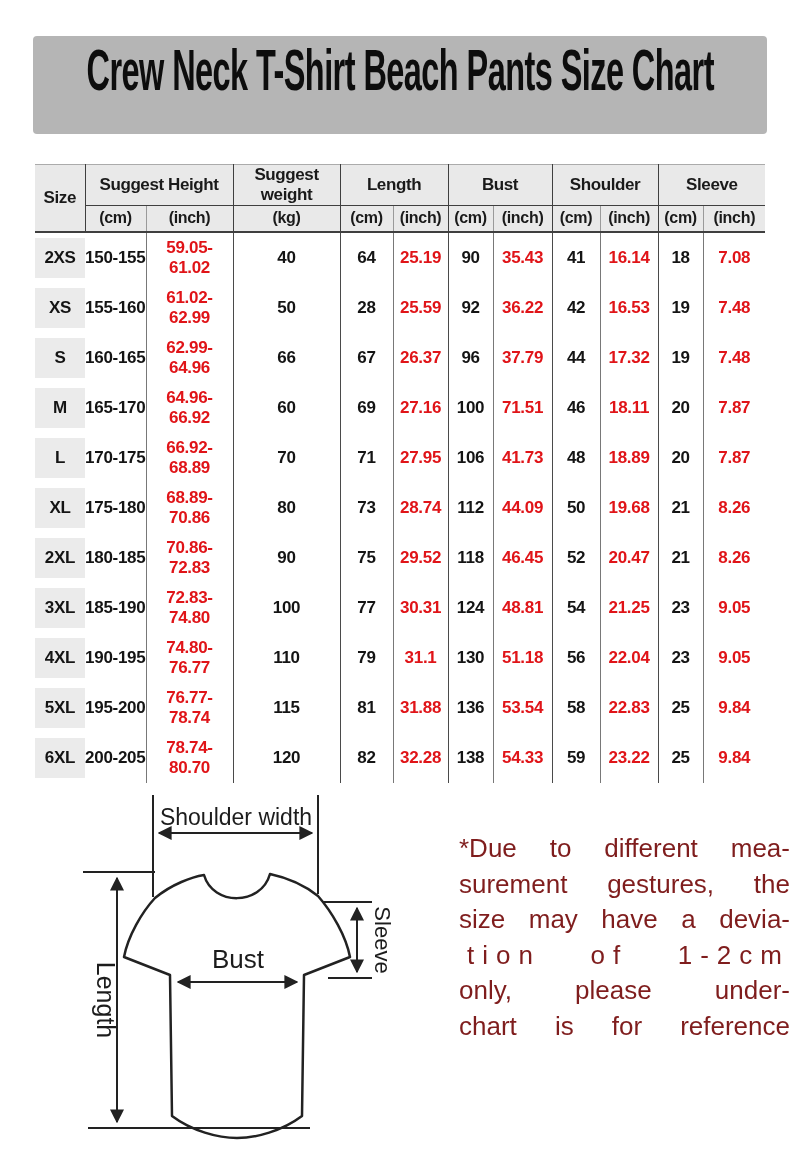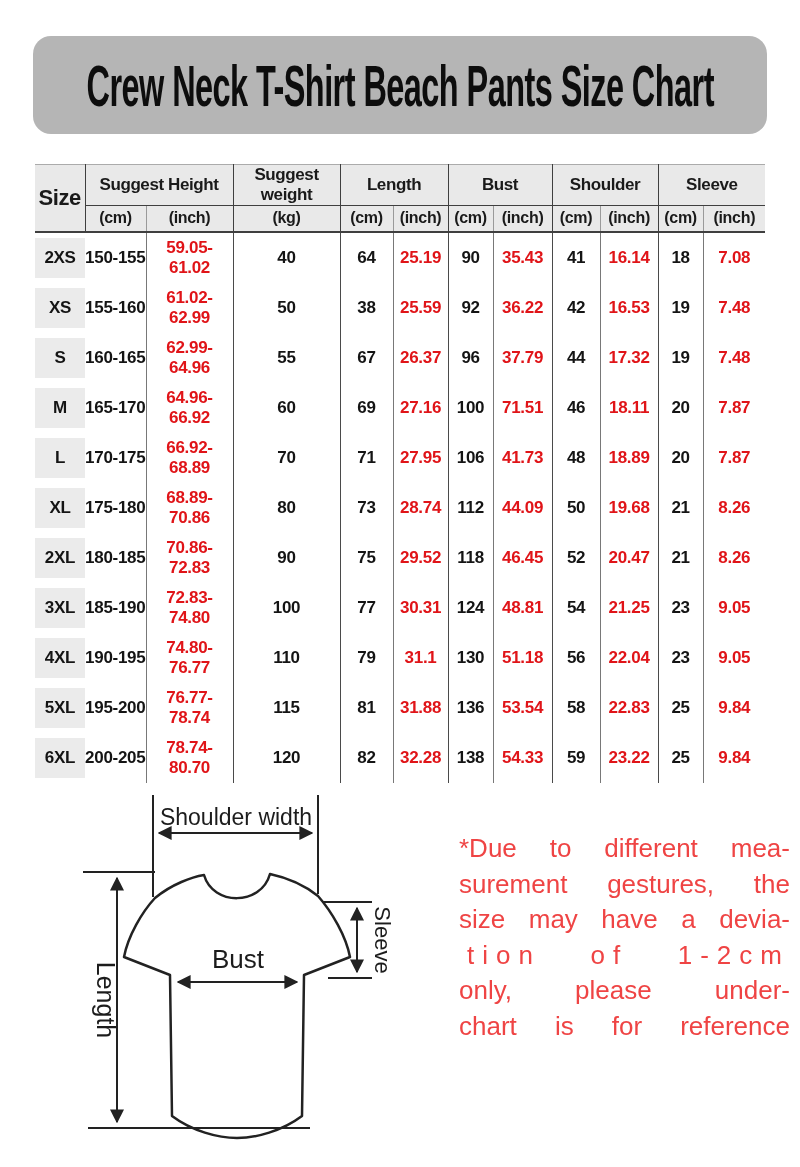--- a/index.html
+++ b/index.html
@@ -4,43 +4,43 @@
 <style>
   html,body { margin:0; padding:0; background:#ffffff; }
   .page {
     position:relative; width:800px; height:1167px; background:#ffffff;
     font-family:"Liberation Sans", sans-serif; overflow:hidden;
   }
 
   
   .banner {
     position:absolute; left:33px; top:36px; width:734px; height:98px;
-    background:#b5b5b5; border-radius:18px;
-    display:flex; align-items:center; justify-content:center;
+    background:#b5b5b5; border-radius:4px;
+    display:flex; justify-content:center;
   }
   .banner .title {
     display:inline-block; white-space:nowrap;
     font-size:58px; font-weight:bold; color:#0d0d0d;
     transform:scaleX(0.56); transform-origin:center; letter-spacing:-1px;
   }
 
   
   table.size-table {
     position:absolute; left:35px; top:164px; width:730px;
     border-collapse:collapse; table-layout:fixed;
     border-top:1px solid #ababab;
   }
   .size-table th, .size-table td { padding:0; text-align:center; vertical-align:middle; }
   .size-table thead th { background:#e9e9e9; color:#1a1a1a; }
   tr.group-row { height:34px; }
   tr.unit-row  { height:26px; }
   .size-table tbody tr { height:50px; }
   .group-row th { font-size:17px; font-weight:bold; letter-spacing:-0.4px; }
   .unit-row th  { font-size:16px; font-weight:bold; letter-spacing:-0.3px; }
-  th.size-head  { font-size:22px; border-bottom:2px solid #3f3f3f; }
+  th.size-head  { font-size:17px; border-bottom:2px solid #3f3f3f; }
   .group-row th.grp { border-left:1.5px solid #3f3f3f; border-bottom:1.5px solid #3f3f3f; }
   .unit-row th.c1 { border-left:1.5px solid #3f3f3f; }
   .unit-row th.c3,.unit-row th.c4,.unit-row th.c6,.unit-row th.c8,.unit-row th.c10 { border-left:1.5px solid #3f3f3f; }
   .unit-row th.c2,.unit-row th.c5,.unit-row th.c7,.unit-row th.c9,.unit-row th.c11 { border-left:1px solid #9a9a9a; }
   .unit-row th { border-bottom:2px solid #3f3f3f; }
   .red { color:#e01418; }
 
   .size-table tbody td {
     font-size:17px; font-weight:bold; letter-spacing:-0.3px; color:#141414;
     background:#ffffff;
@@ -58,21 +58,21 @@
   svg.diagram { position:absolute; left:0; top:785px; }
   .diagram text {
     font-family:"Liberation Sans", sans-serif; fill:#1c1c1c;
   }
   .mline { stroke:#222; stroke-width:2; fill:none; }
   .shirt { stroke:#222; stroke-width:2.5; fill:none; stroke-linejoin:round; stroke-linecap:round; }
 
   
   .note {
     position:absolute; left:459px; top:831px; width:331px;
-    font-size:26px; line-height:35.5px; color:#ef4444;
+    font-size:26px; line-height:35.5px; color:#7f1d1d;
   }
   .note-line { text-align:justify; text-align-last:justify; white-space:normal; }
   .note-line.spread { letter-spacing:8px;margin-left:8px; }
   .note-line.last { text-align-last:left; }
 </style>
 </head>
 <body>
 
 <div class="page">
 
@@ -136,36 +136,36 @@
           <td class="c10">18</td>
           <td class="c11 red">7.08</td>
         </tr>
         <tr>
           <td class="c0">
             <div class="size-box">XS</div>
           </td>
           <td class="c1">155-160</td>
           <td class="c2 red">61.02-62.99</td>
           <td class="c3">50</td>
-          <td class="c4">38</td>
+          <td class="c4">28</td>
           <td class="c5 red">25.59</td>
           <td class="c6">92</td>
           <td class="c7 red">36.22</td>
           <td class="c8">42</td>
           <td class="c9 red">16.53</td>
           <td class="c10">19</td>
           <td class="c11 red">7.48</td>
         </tr>
         <tr>
           <td class="c0">
             <div class="size-box">S</div>
           </td>
           <td class="c1">160-165</td>
           <td class="c2 red">62.99-64.96</td>
-          <td class="c3">55</td>
+          <td class="c3">66</td>
           <td class="c4">67</td>
           <td class="c5 red">26.37</td>
           <td class="c6">96</td>
           <td class="c7 red">37.79</td>
           <td class="c8">44</td>
           <td class="c9 red">17.32</td>
           <td class="c10">19</td>
           <td class="c11 red">7.48</td>
         </tr>
         <tr>

